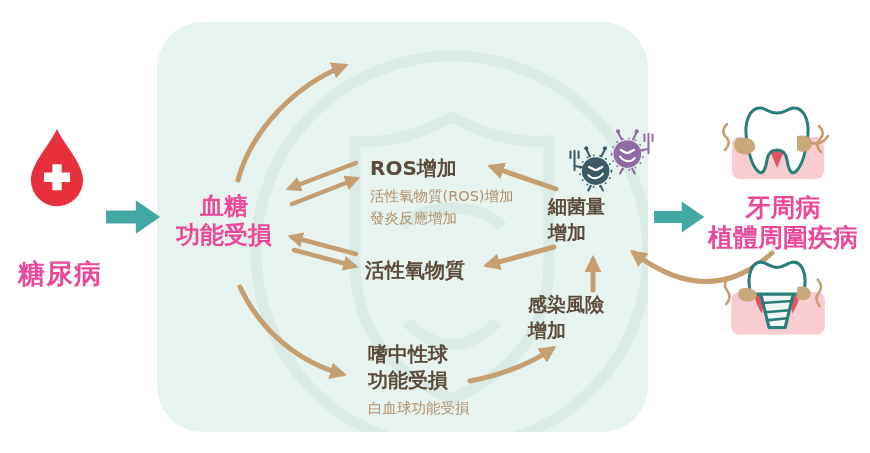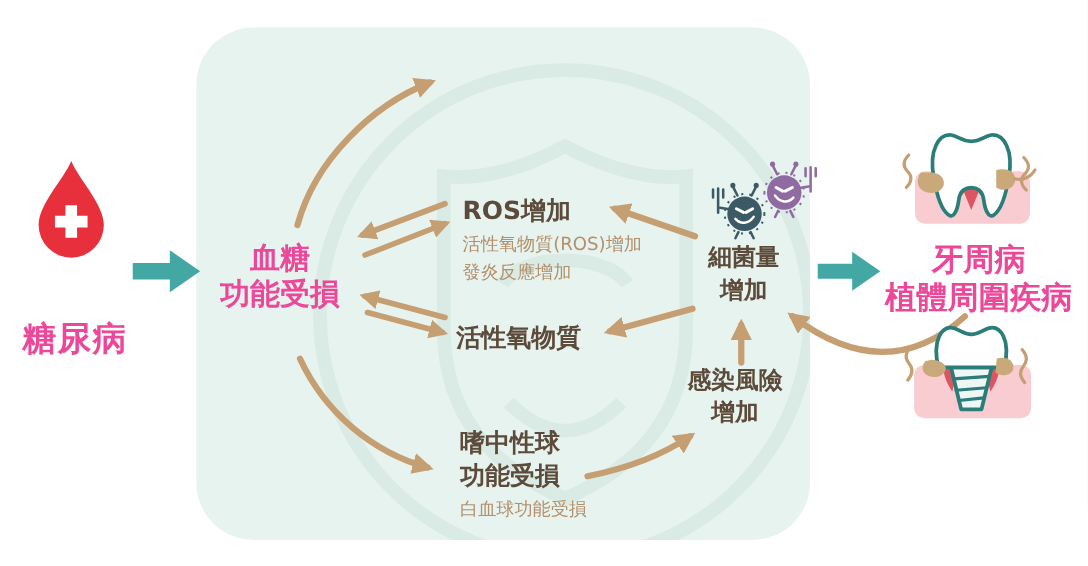--- a/index.html
+++ b/index.html
@@ -8,27 +8,27 @@
     font-family:"DejaVu Sans","Liberation Sans",sans-serif;overflow:hidden;
   }
   .abs{position:absolute;}
   
   .panel{
     left:157px;top:22px;width:491px;height:410px;background:#e7f3ee;
     border-radius:46px;overflow:hidden;
   }
   
   .teal-label{color:#ec4899;font-weight:bold;text-align:center;line-height:1.22;}
-  .src-label{left:4px;top:258px;width:112px;font-size:27px;letter-spacing:1px;font-family:Liberation Mono, monospace;}
+  .src-label{left:4px;top:258px;width:112px;font-size:27px;letter-spacing:1px;}
   .cond-label{left:156px;top:192px;width:136px;font-size:24px;}
   .outcome-label{left:698px;top:193px;width:170px;font-size:25px;line-height:1.2;}
   .mech{color:#5c4b3b;}
   .mech .t{font-size:20px;font-weight:bold;line-height:1.3;white-space:nowrap;}
   .mech .s{font-size:14.5px;color:#b3906c;line-height:1.55;margin-top:4px;white-space:nowrap;}
-  .node-label{color:#5c4b3b;font-weight:bold;font-size:19px;text-align:center;line-height:1.35;white-space:nowrap;}
+  .node-label{color:#5c4b3b;font-weight:bold;font-size:19px;text-align:left;line-height:1.35;white-space:nowrap;}
   .germ{color:#3c5a66;}
   .germ-purple{color:#8f6ba1;transform:scaleX(-1);}
   svg{display:block;}
   .nowrap{white-space:nowrap;}
 </style>
 </head>
 <body>
 
 <div id="canvas">
 

